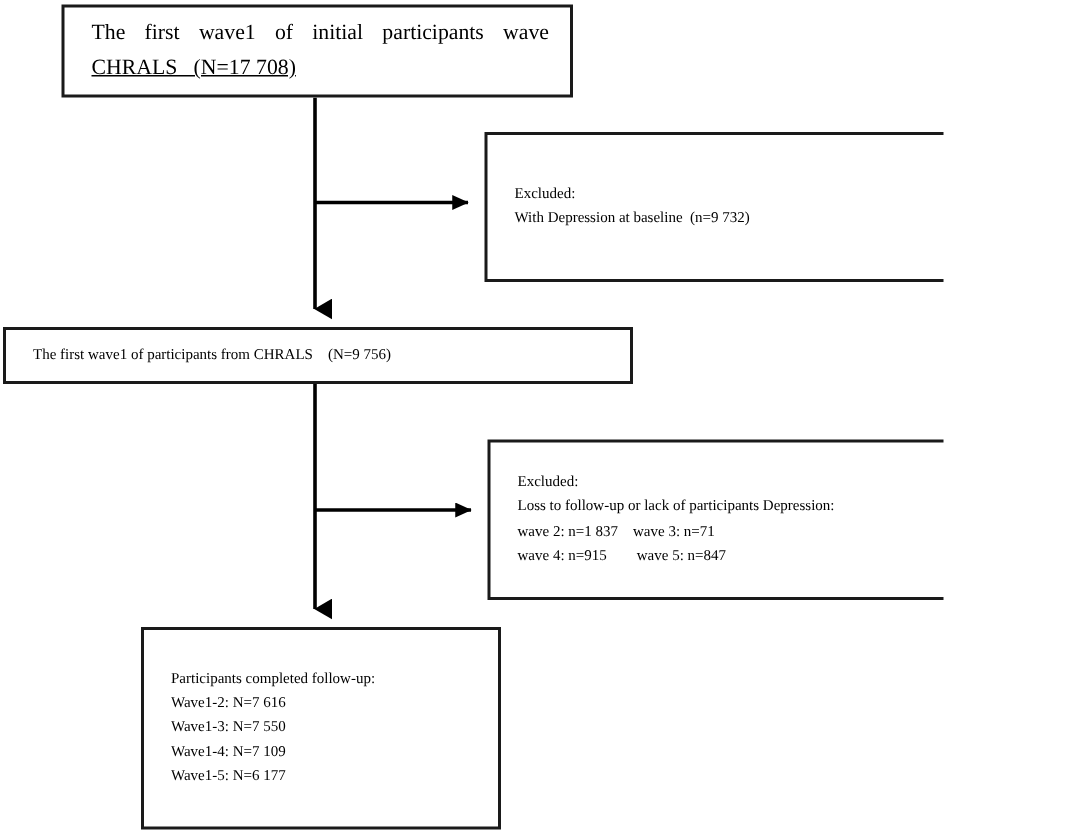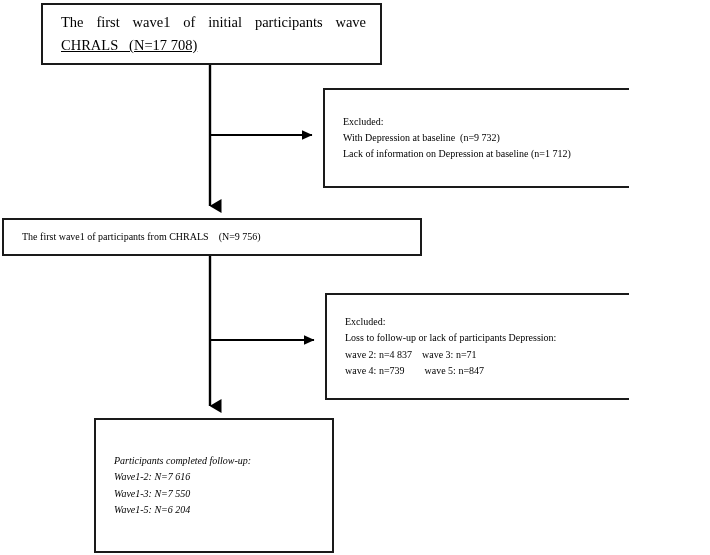--- a/index.html
+++ b/index.html
@@ -76,21 +76,20 @@
     width: 382px;
     height: 107px;
     justify-content: center;
   }
   #box-completed {
     left: 94px;
     top: 418px;
     width: 240px;
     height: 135px;
     justify-content: center;
-    font-style: italic;
   }
 
   
   .conn {
     position: absolute;
     left: 0;
     top: 0;
     width: 710px;
     height: 555px;
     pointer-events: none;
@@ -137,34 +136,34 @@
       <span>initial</span>
       <span>participants</span>
       <span>wave</span>
     </div>
     <div class="just-line last">CHRALS   (N=17 708)</div>
   </div>
 
   <div class="box" id="box-excluded-1">
     <div class="line">Excluded:</div>
     <div class="line">With Depression at baseline  (n=9 732)</div>
-    <div class="line">Lack of information on Depression at baseline (n=1 712)</div>
   </div>
 
   <div class="box" id="box-eligible">
     <div class="line">The first wave1 of participants from CHRALS    (N=9 756)</div>
   </div>
 
   <div class="box" id="box-excluded-2">
     <div class="line">Excluded:</div>
     <div class="line">Loss to follow-up or lack of participants Depression:</div>
-    <div class="line">wave 2: n=4 837    wave 3: n=71</div>
-    <div class="line">wave 4: n=739        wave 5: n=847</div>
+    <div class="line">wave 2: n=1 837    wave 3: n=71</div>
+    <div class="line">wave 4: n=915        wave 5: n=847</div>
   </div>
 
   <div class="box" id="box-completed">
     <div class="line">Participants completed follow-up:</div>
     <div class="line">Wave1-2: N=7 616</div>
     <div class="line">Wave1-3: N=7 550</div>
-    <div class="line">Wave1-5: N=6 204</div>
+    <div class="line">Wave1-4: N=7 109</div>
+    <div class="line">Wave1-5: N=6 177</div>
   </div>
 
 </div>
 
 </body></html>

